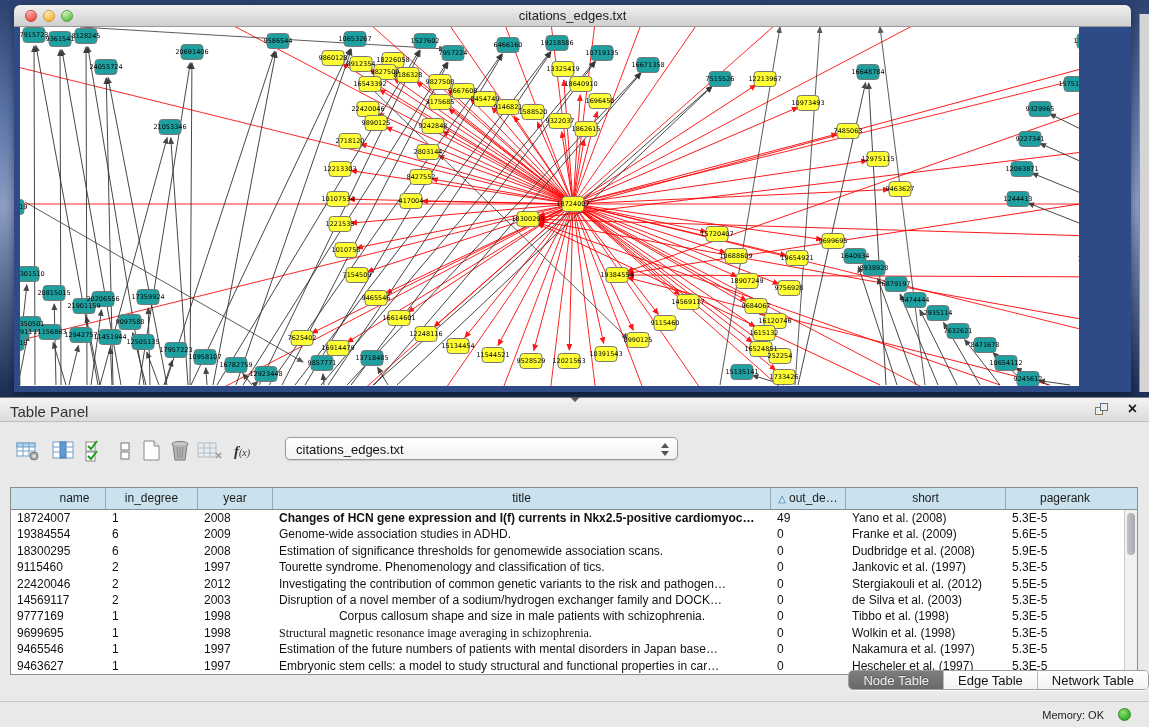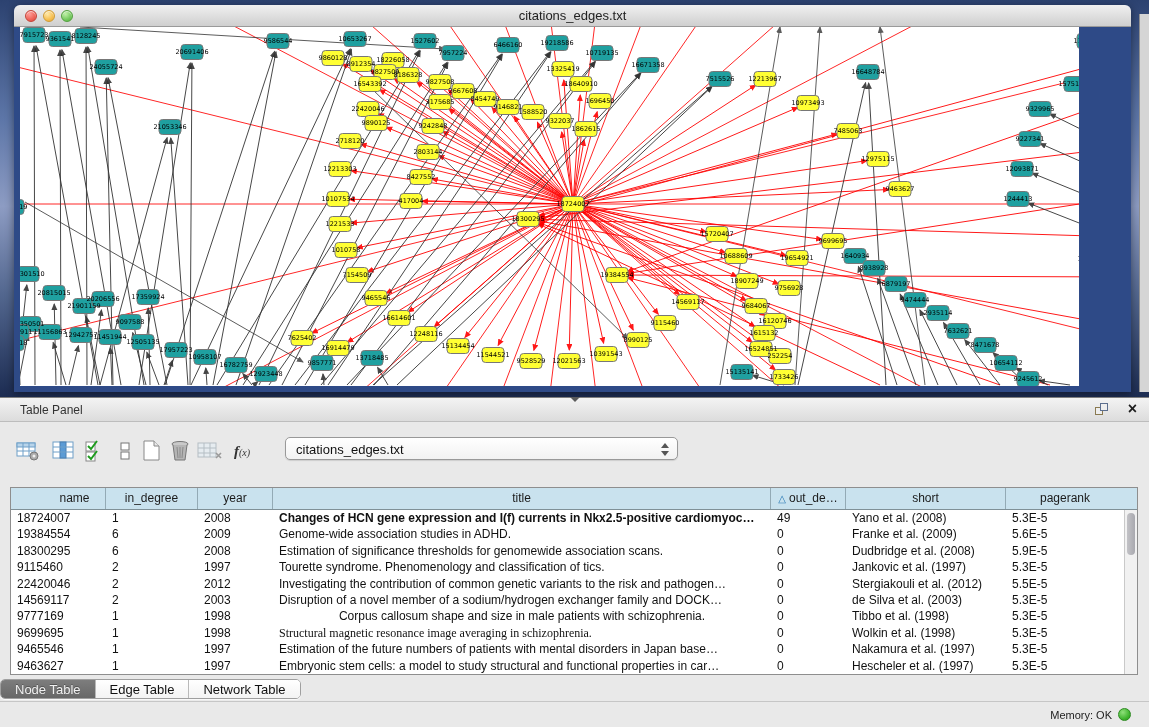--- a/index.html
+++ b/index.html
@@ -31,21 +31,21 @@
     background:#ffffff; overflow:hidden; }
   #graph-svg { display:block; }
   #graph-svg text { font-family:"DejaVu Sans", sans-serif; }
 
   
   #table-panel { position:absolute; left:0; top:397px; width:1149px; height:330px;
     background:#e9e9e9; border-top:1px solid #7e7e7e; }
   #panel-header { position:relative; height:24px;
     background:linear-gradient(180deg,#f3f3f3,#dcdcdc);
     border-bottom:1px solid #bdbdbd; }
-  #panel-title { position:absolute; left:20px; top:5px; font-size:12px; color:#333; }
+  #panel-title { position:absolute; left:10px; top:5px; font-size:15px; color:#333; }
   #splitter-grip { position:absolute; left:50%; top:-1px; margin-left:-5px;
     width:0; height:0; border-left:5px solid transparent; border-right:5px solid transparent;
     border-top:5px solid #5a5a5a; }
   #float-icon { position:absolute; right:40px; top:5px; width:14px; height:14px; }
   #float-icon .sq1 { position:absolute; left:0; top:4px; width:8px; height:8px;
     border:1.5px solid #8a7a50; background:#eee; }
   #float-icon .sq2 { position:absolute; left:5px; top:0; width:8px; height:8px;
     border:1.5px solid #5c6e8e; background:#eee; }
   #close-icon { position:absolute; right:12px; top:1px; font-size:16px;
     font-weight:bold; color:#1c1c1c; cursor:default; line-height:20px; }
@@ -79,34 +79,34 @@
   #tbody { position:relative; height:164px; overflow:hidden; }
   .trow { display:flex; height:16.4px; }
   .tcell { font-size:12px; color:#111; line-height:16px; padding:0 6px;
     overflow:hidden; white-space:nowrap; }
   #vscroll { position:absolute; right:0; top:22px; bottom:0; width:13px;
     background:#f1f1f1; border-left:1px solid #c9c9c9; }
   #vscroll .thumb { position:absolute; left:2px; top:3px; width:8px; height:42px;
     background:linear-gradient(90deg,#c2c2c6,#a9a9af); border-radius:5px; }
 
   
-  #tabs-row { position:absolute; left:0; top:281px; width:1149px; height:22px;
-    display:flex; justify-content:flex-start; }
+  #tabs-row { position:absolute; left:0; top:272px; width:1149px; height:22px;
+    display:flex; justify-content:flex-end; }
   #table-tabs { display:flex; height:20px; border:1px solid #9f9f9f; border-radius:5px;
     overflow:hidden; background:#fdfdfd; box-shadow:0 1px 1px rgba(255,255,255,.8); }
   .tab { font-size:13px; color:#111; line-height:19px; padding:0 14px;
     border-right:1px solid #b9b9b9; background:linear-gradient(180deg,#ffffff,#f3f3f3); }
   .tab:last-child { border-right:none; }
   .tab.active { background:linear-gradient(180deg,#7d7d7d,#686868); color:#f0f0f0;
     text-shadow:0 -1px 0 rgba(0,0,0,.3); }
 
   
   #status-row { position:absolute; left:0; top:303px; width:1149px; height:27px;
     border-top:1px solid #c6c6c6; }
-  #memory-box { position:absolute; right:18px; top:6px; display:flex; align-items:center; }
+  #memory-box { position:absolute; right:18px; top:6px; display:flex; align-items:center;gap:8px; }
   #memory-label { font-size:11px; color:#222; margin-right:6px; }
   #memory-dot { width:13px; height:13px; border-radius:50%;
     background:radial-gradient(circle at 35% 30%,#8fe07a,#3db32c 65%,#2e9220);
     border:1px solid #2b8a1e; }
 </style>
 </head>
 <body>
 
 <div id="stage">
 

